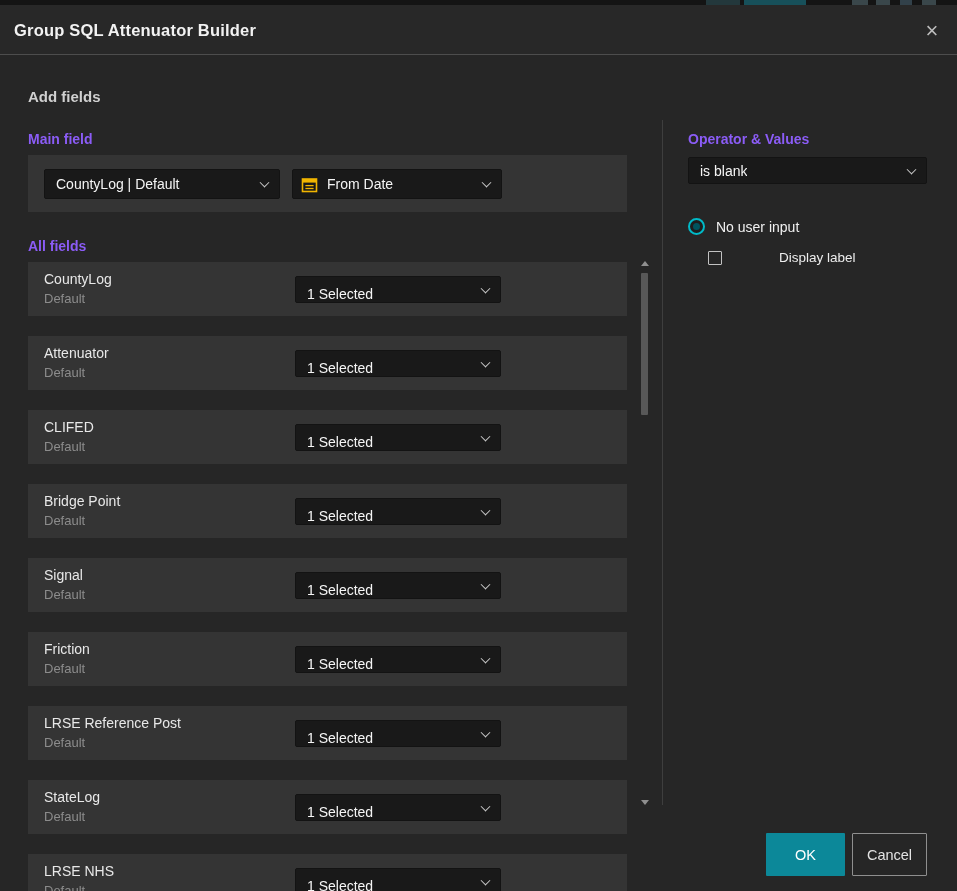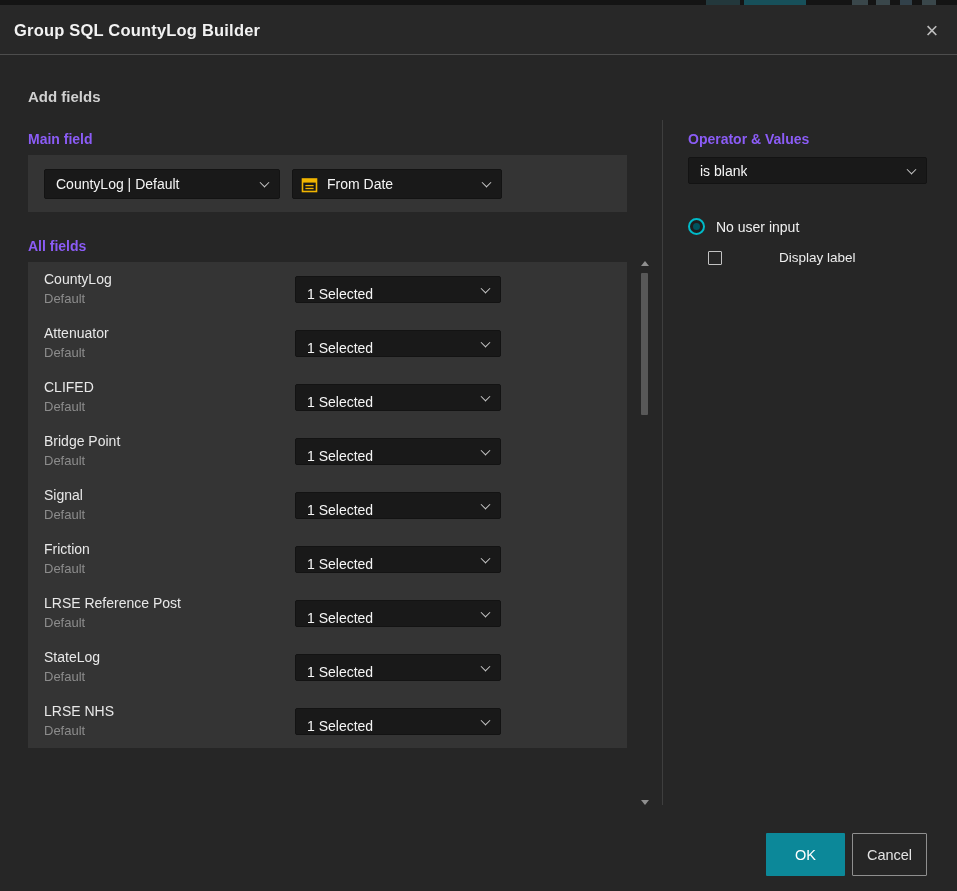--- a/index.html
+++ b/index.html
@@ -56,21 +56,21 @@
   
   .main-field-label { position:absolute; left:28px; top:126px; }
   .main-panel { position:absolute; left:28px; top:150px; width:599px; height:57px; background:#343434; }
   .dd-layer { left:16px; top:14px; width:236px; height:30px; }
   .dd-field { left:264px; top:14px; width:210px; height:30px; padding-left:8px; }
   .cal-icon { width:17px; height:17px; margin-right:9px; flex:0 0 auto; }
 
   
   .all-fields-label { position:absolute; left:28px; top:233px; }
   .fields-list { position:absolute; left:28px; top:257px; width:599px; }
-  .field-row { position:relative; width:599px; height:54px; background:#343434; margin-bottom:0; }
+  .field-row { position:relative; width:599px; height:54px; background:#343434; margin-bottom:20px; }
   .field-name { position:absolute; left:16px; top:9px; font-size:14px; color:#e8e8e8; }
   .field-sub { position:absolute; left:16px; top:29px; font-size:13px; color:#8c8c8c; }
   .dd-row { left:267px; top:14px; width:206px; height:27px;align-items:flex-end; }
 
   
   .scrollbar { position:absolute; left:640px; top:253px; width:10px; height:550px; }
   .scroll-arrow-up, .scroll-arrow-down {
     position:absolute; left:1px; width:0; height:0; cursor:pointer;
     border-left:4px solid transparent; border-right:4px solid transparent;
   }
@@ -111,21 +111,21 @@
   <div class="frag t2"></div>
   <div class="frag t3"></div>
   <div class="frag t4"></div>
   <div class="frag t5"></div>
   <div class="frag t6"></div>
 </div>
 
 <div class="dialog">
 
   <div class="dialog-header">
-    <div class="dialog-title">Group SQL CountyLog Builder</div>
+    <div class="dialog-title">Group SQL Attenuator Builder</div>
     <div class="close-btn">×</div>
   </div>
 
   <div class="section-title">Add fields</div>
 
   <div class="group-label main-field-label">Main field</div>
   <div class="main-panel">
     <div class="dd dd-layer">
       <span class="dd-text">CountyLog | Default</span>
       <span class="chev"></span>

